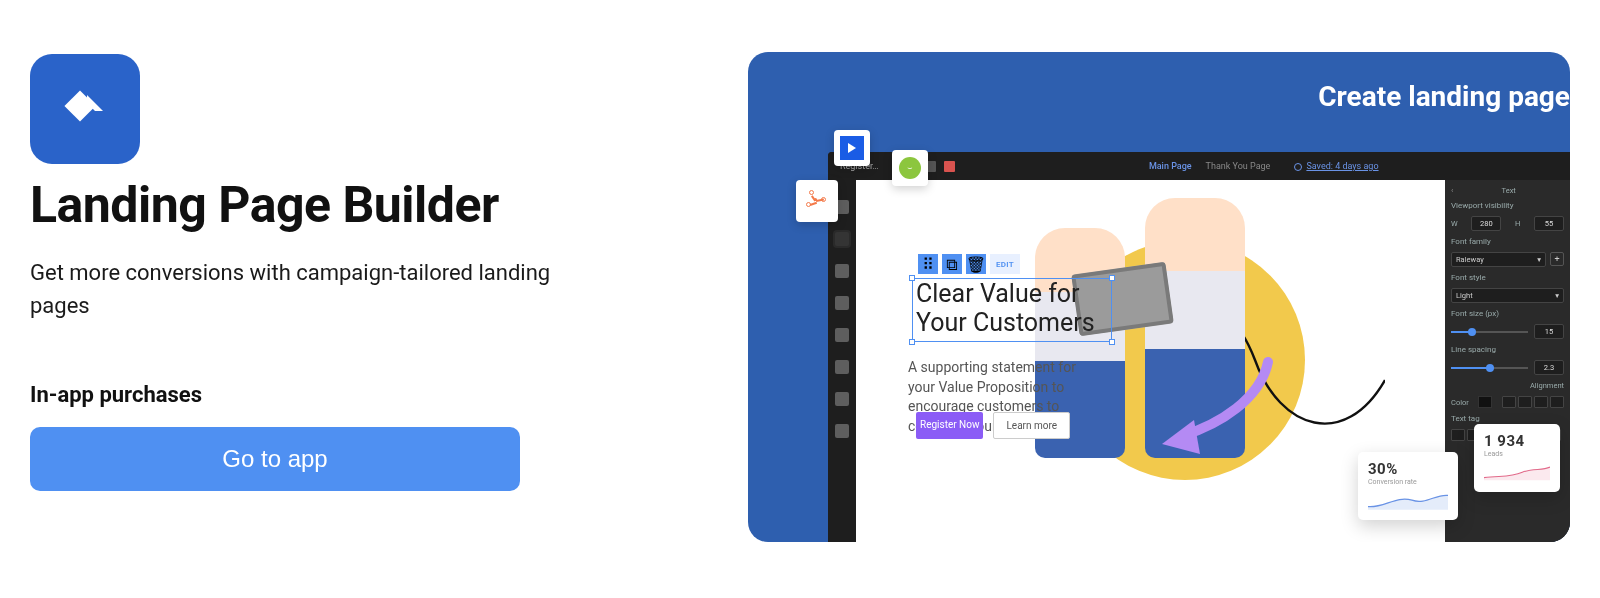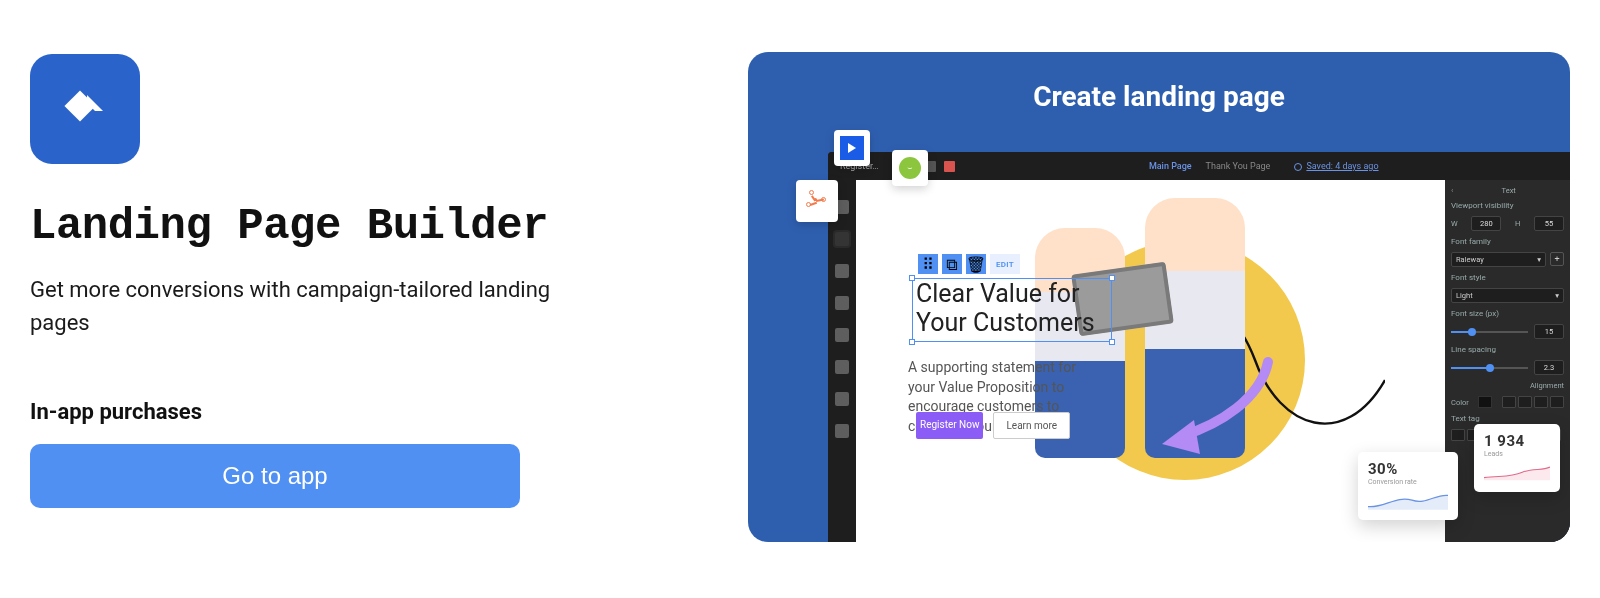--- a/index.html
+++ b/index.html
@@ -27,26 +27,25 @@
     width: 110px;
     height: 110px;
     background: #2a63c9;
     border-radius: 22px;
     display: flex;
     align-items: center;
     justify-content: center;
   }
   .app-icon svg { width: 56px; height: 56px; }
   .title {
-    font-size: 44px;
+    font-size: 50px;
     font-weight: 700;
     color: #111;
-    margin-top: 37px;
+    margin-top: 12px;
     letter-spacing: -0.5px;
-    font-family: Liberation Mono, monospace;
   }
   .subtitle {
     font-size: 22px;
     color: #1a1a1a;
     margin-top: 22px;
     line-height: 1.5;
     font-weight: 400;
   }
   .purchases-label {
     font-size: 22px;
@@ -77,21 +76,21 @@
     position: absolute;
     right: 0;
     top: 2px;
     width: 822px;
     height: 490px;
     background: #2e5faf;
     border-radius: 20px;
     overflow: hidden;
   }
   .preview-title {
-    text-align: center;
+    text-align: right;
     color: #fff;
     font-size: 28px;
     font-weight: 700;
     padding: 28px 0 20px;
   }
 
   .arrow {
     position: absolute;
     left: 490px;
     top: 304px;

